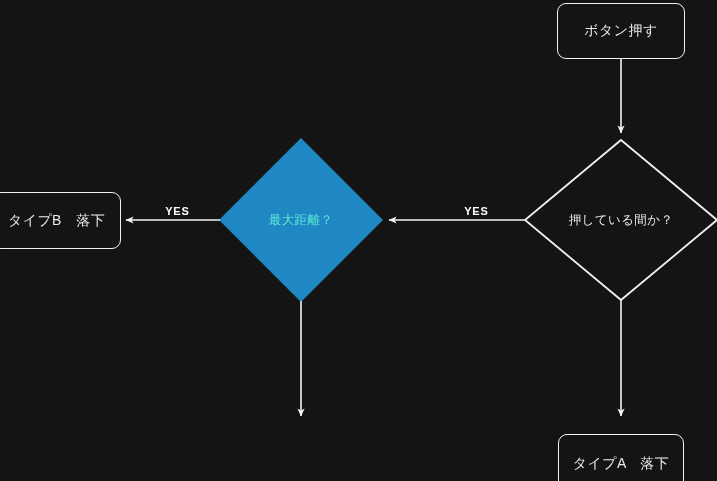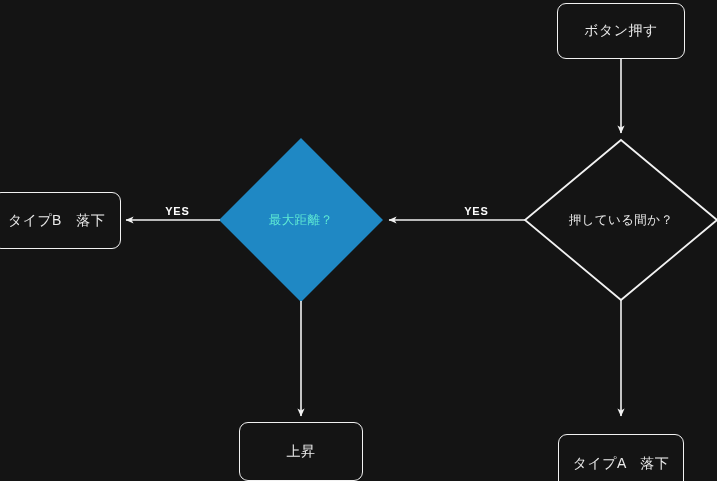--- a/index.html
+++ b/index.html
@@ -94,23 +94,20 @@
   </div>
 
   <div class="diamond-label dark" style="left:231px; top:206px; width:140px; height:28px;">
     <span>最大距離？</span>
   </div>
 
   <div class="node-box" style="left:-8px; top:192px; width:129px; height:57px;">
     <span>タイプB　落下</span>
   </div>
 
-  <div class="node-box" style="left:239px; top:422px; width:124px; height:59px;">
-    <span>上昇</span>
-  </div>
 
   <div class="node-box" style="left:558px; top:434px; width:126px; height:59px;">
     <span>タイプA　落下</span>
   </div>
 
   <div class="edge-label" style="left:449px; top:193px;">
     <span>YES</span>
   </div>
 
   <div class="edge-label" style="left:150px; top:193px;">

